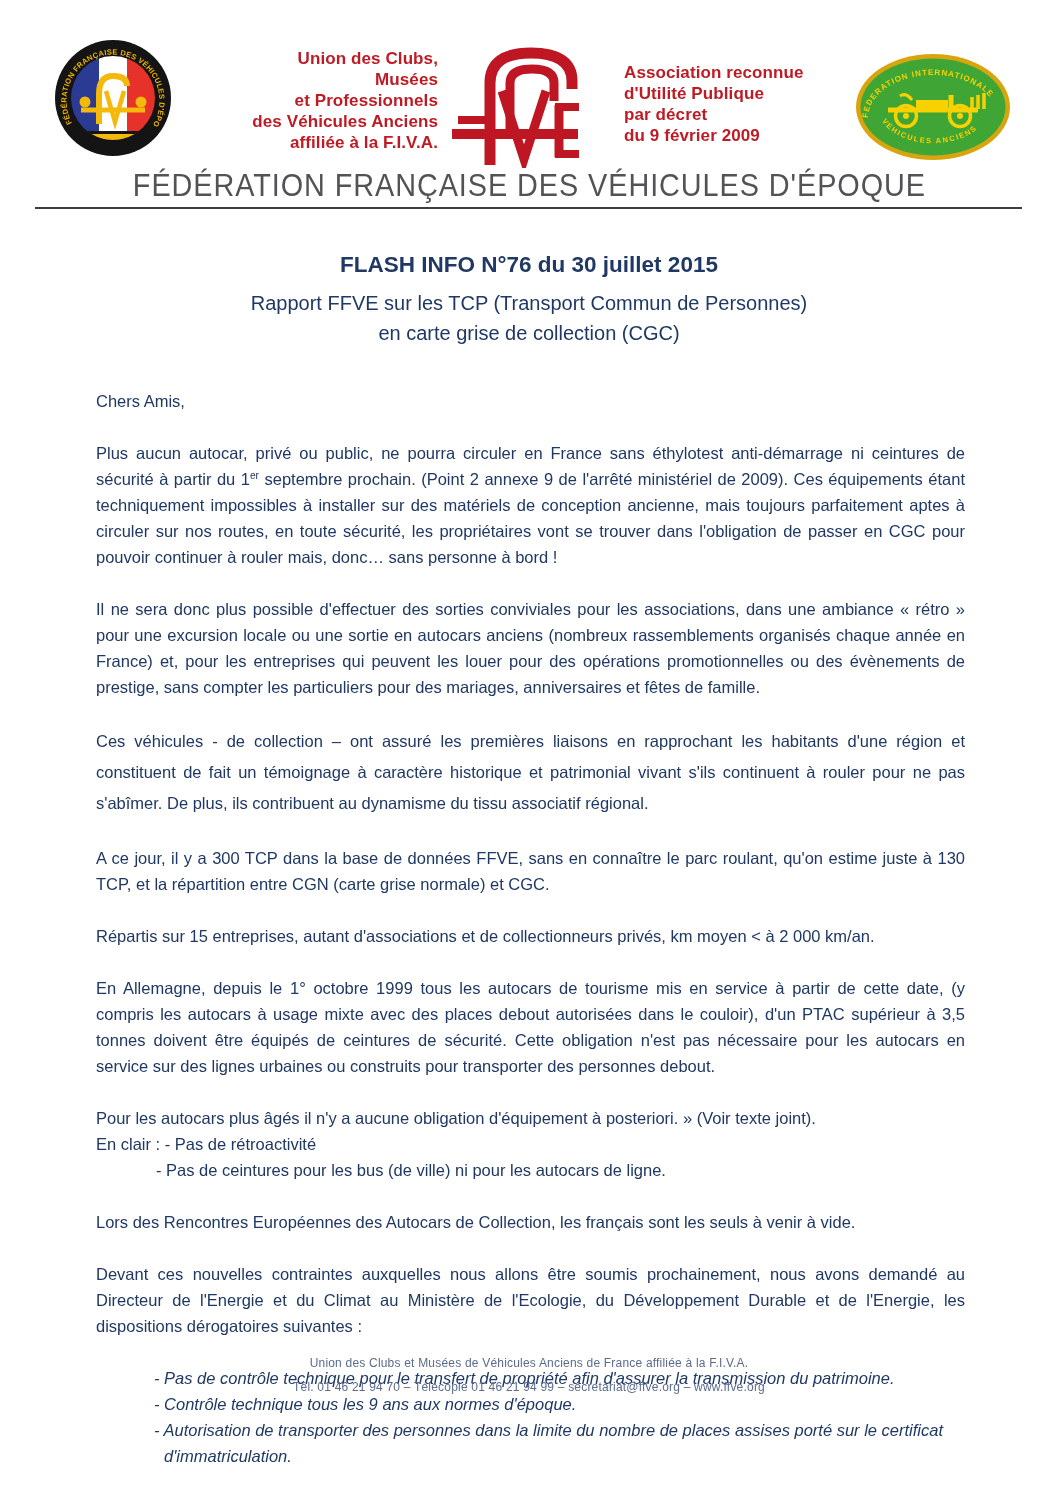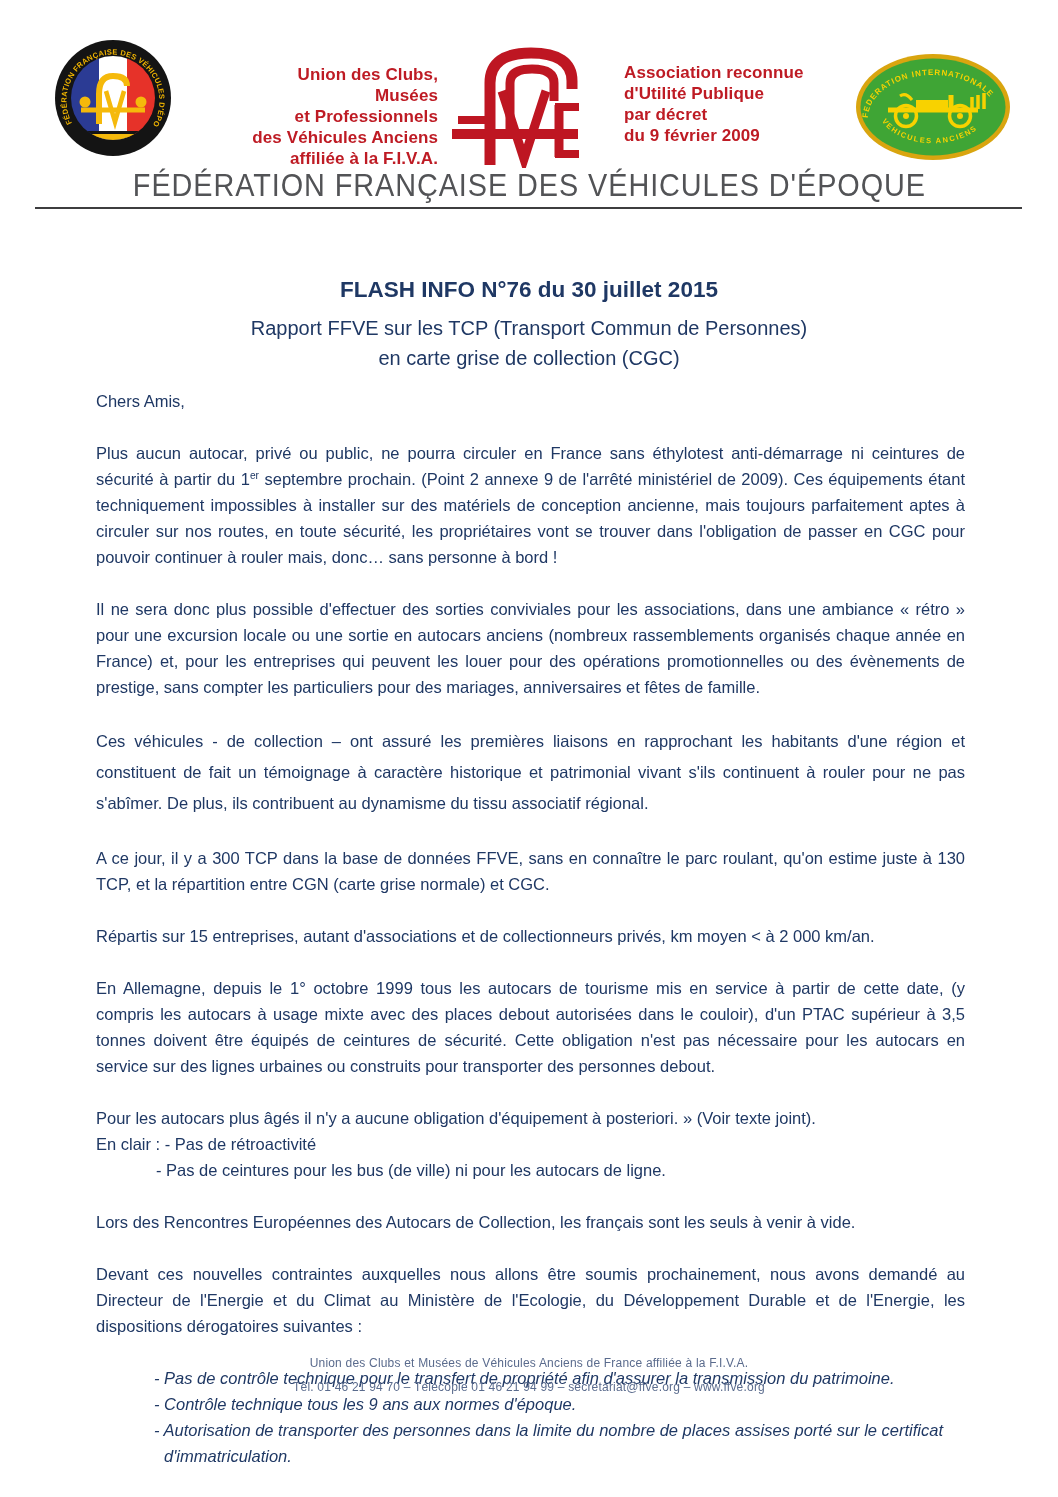--- a/index.html
+++ b/index.html
@@ -9,30 +9,30 @@
     font-family:"Liberation Sans", sans-serif; overflow:hidden;
   }
   
   .logo-left   { position:absolute; left:53px;  top:36px;  width:120px; height:124px; }
   .logo-center { position:absolute; left:452px; top:42px;  width:128px; height:126px; }
   .logo-right  { position:absolute; left:854px; top:52px;  width:158px; height:110px; }
   .red-block {
     position:absolute; color:#be1b24; font-weight:700; font-size:17px; line-height:21px;
     letter-spacing:0.1px;
   }
-  .red-left  { left:238px; top:64px; width:200px; text-align:right; }
+  .red-left  { left:238px; top:48px; width:200px; text-align:right; }
   .red-right { left:624px; top:62px; width:220px; text-align:left; }
   .banner {
     position:absolute; top:168px; left:0; width:100%; text-align:center;
     color:#525356; font-size:31px; font-weight:300; white-space:nowrap;
   }
   .banner-inner { display:inline-block; transform:scaleX(.93); transform-origin:center; letter-spacing:1px; }
   .rule { position:absolute; top:207px; left:35px; width:987px; border-top:2px solid #3d3d3f; }
   
-  .title-block { position:absolute; top:252px; left:0; width:100%; text-align:center; color:#1f3864;margin-top:25px; }
+  .title-block { position:absolute; top:252px; left:0; width:100%; text-align:center; color:#1f3864; }
   .title-main { font-size:22.5px; font-weight:700; margin:0 0 10px 0; }
   .title-sub  { font-size:20px; line-height:30px; font-weight:400; }
   
   .content {
     position:absolute; top:388px; left:96px; width:869px;
     color:#1f3864; font-size:16.5px; line-height:26px;
   }
   .content p { margin:0 0 26px 0; text-align:justify; }
   .content p.no-just { text-align:left; }
   .content p.wide-lh { line-height:31px; }

